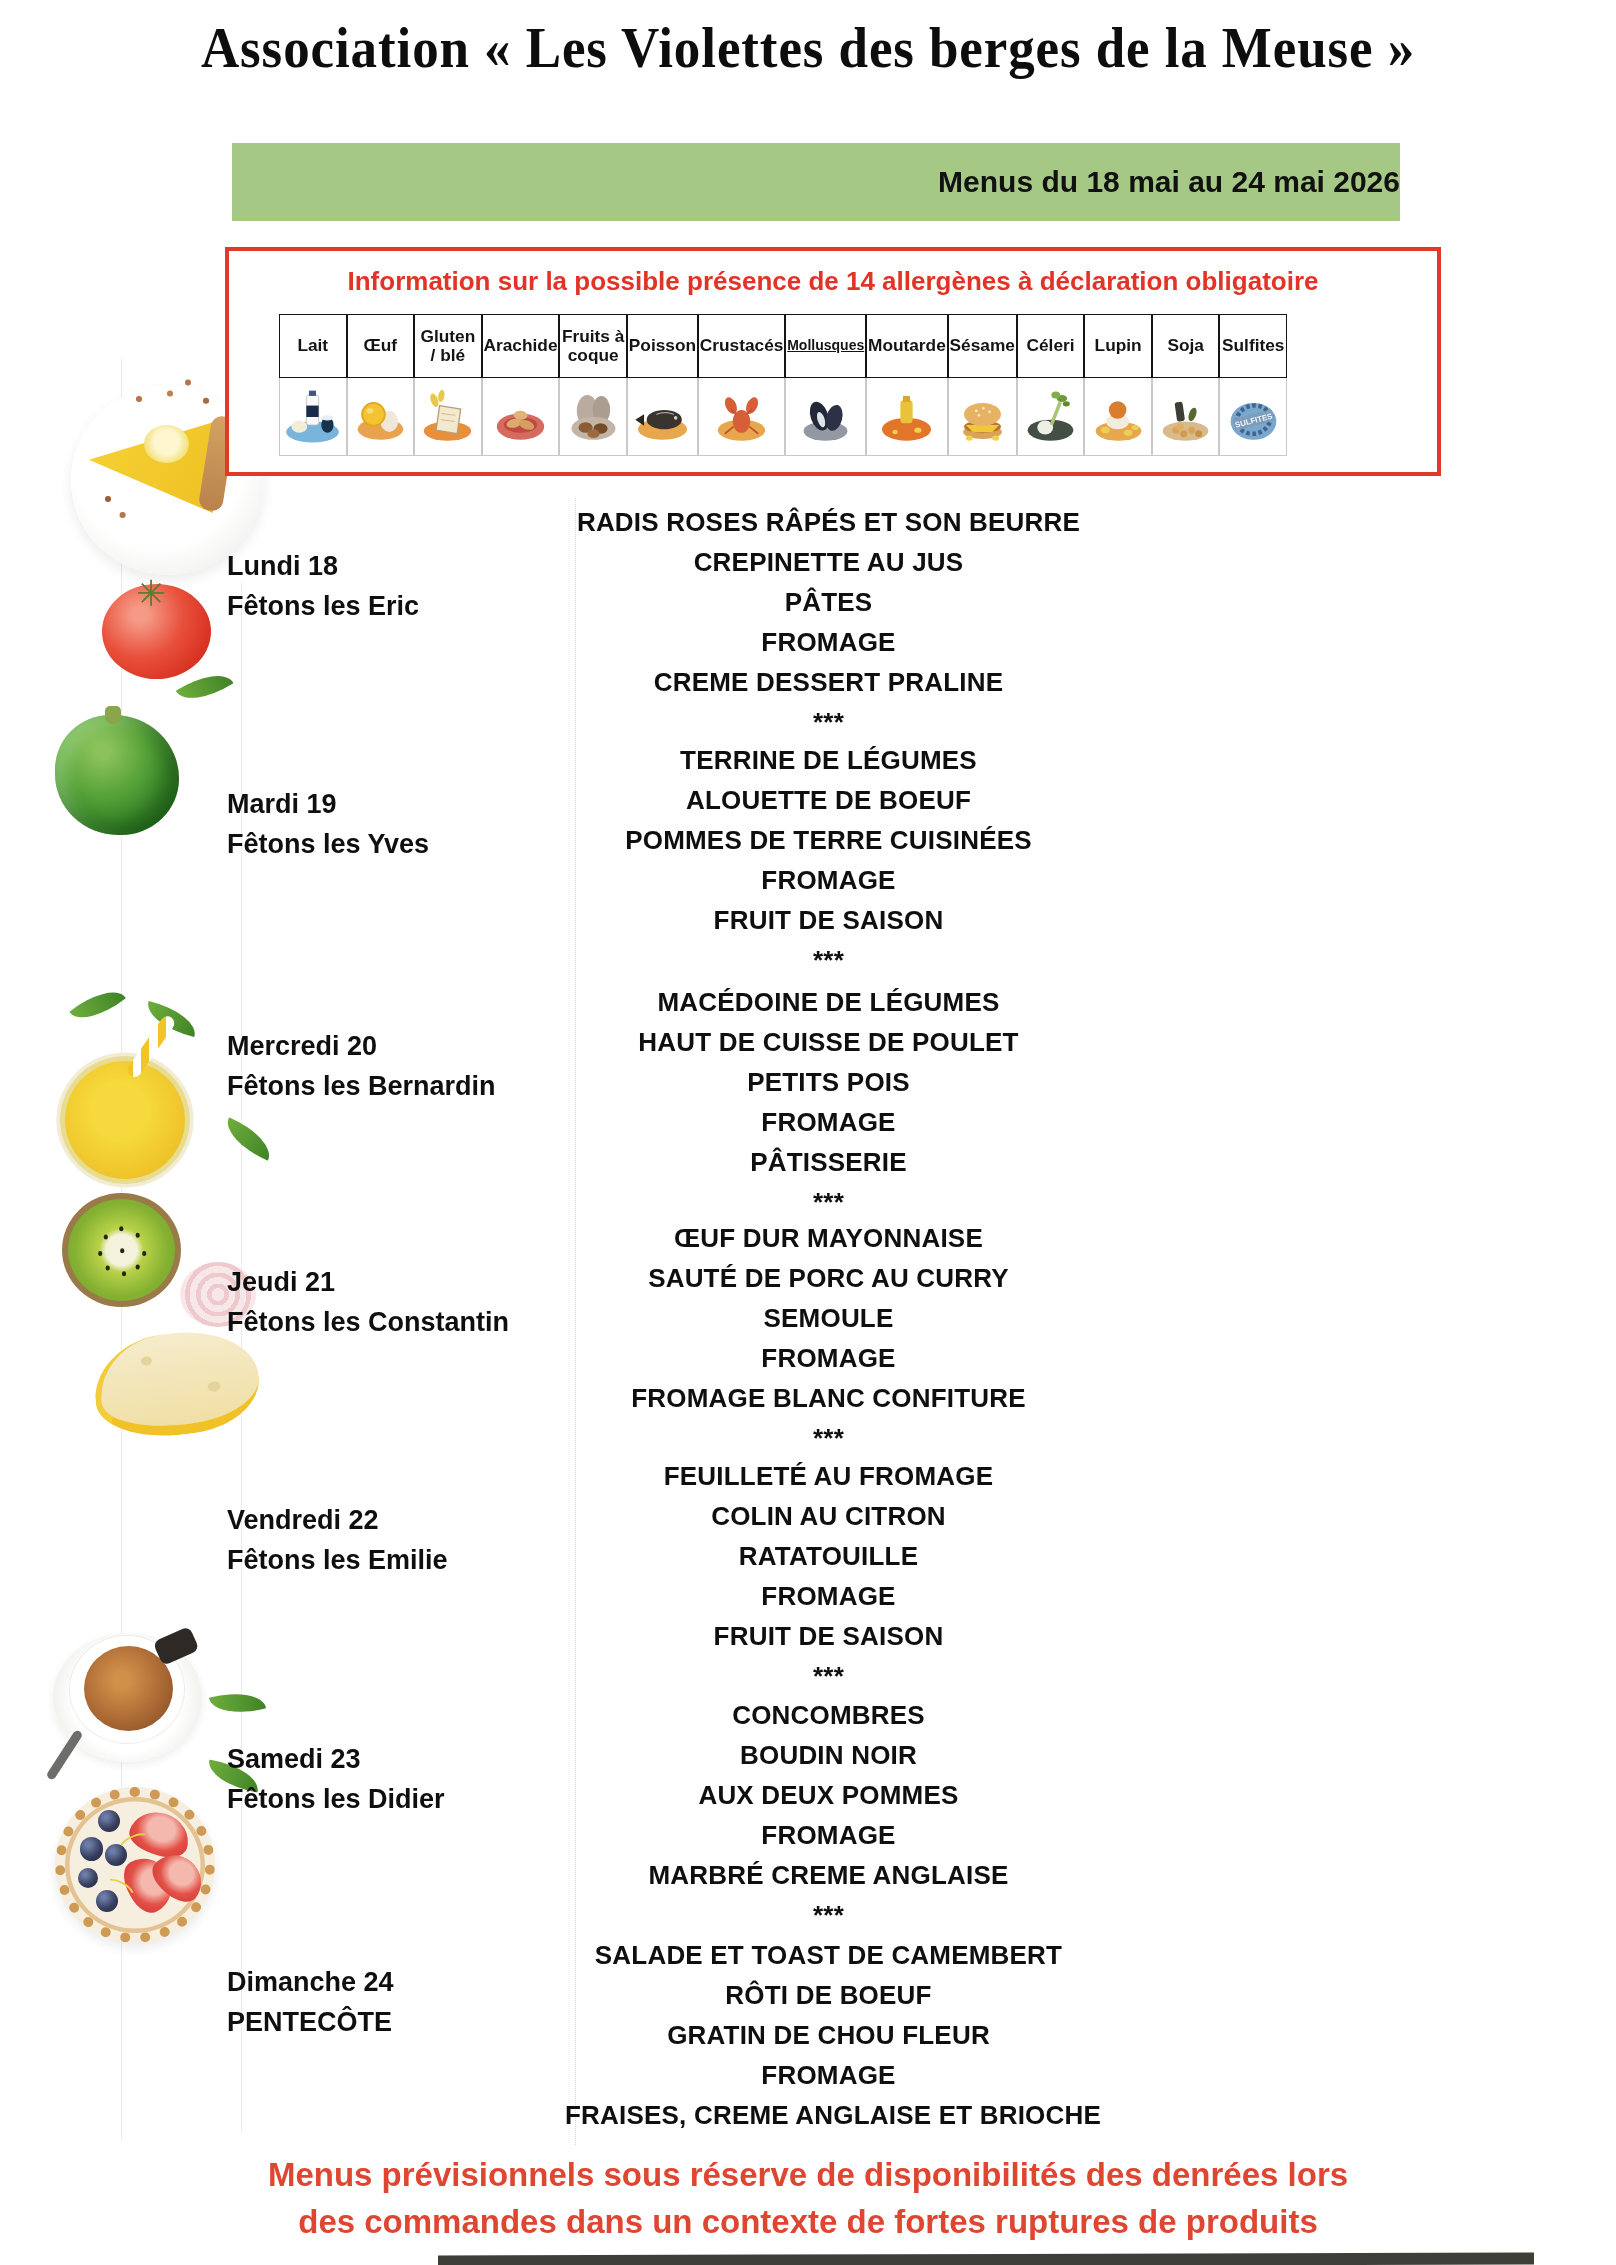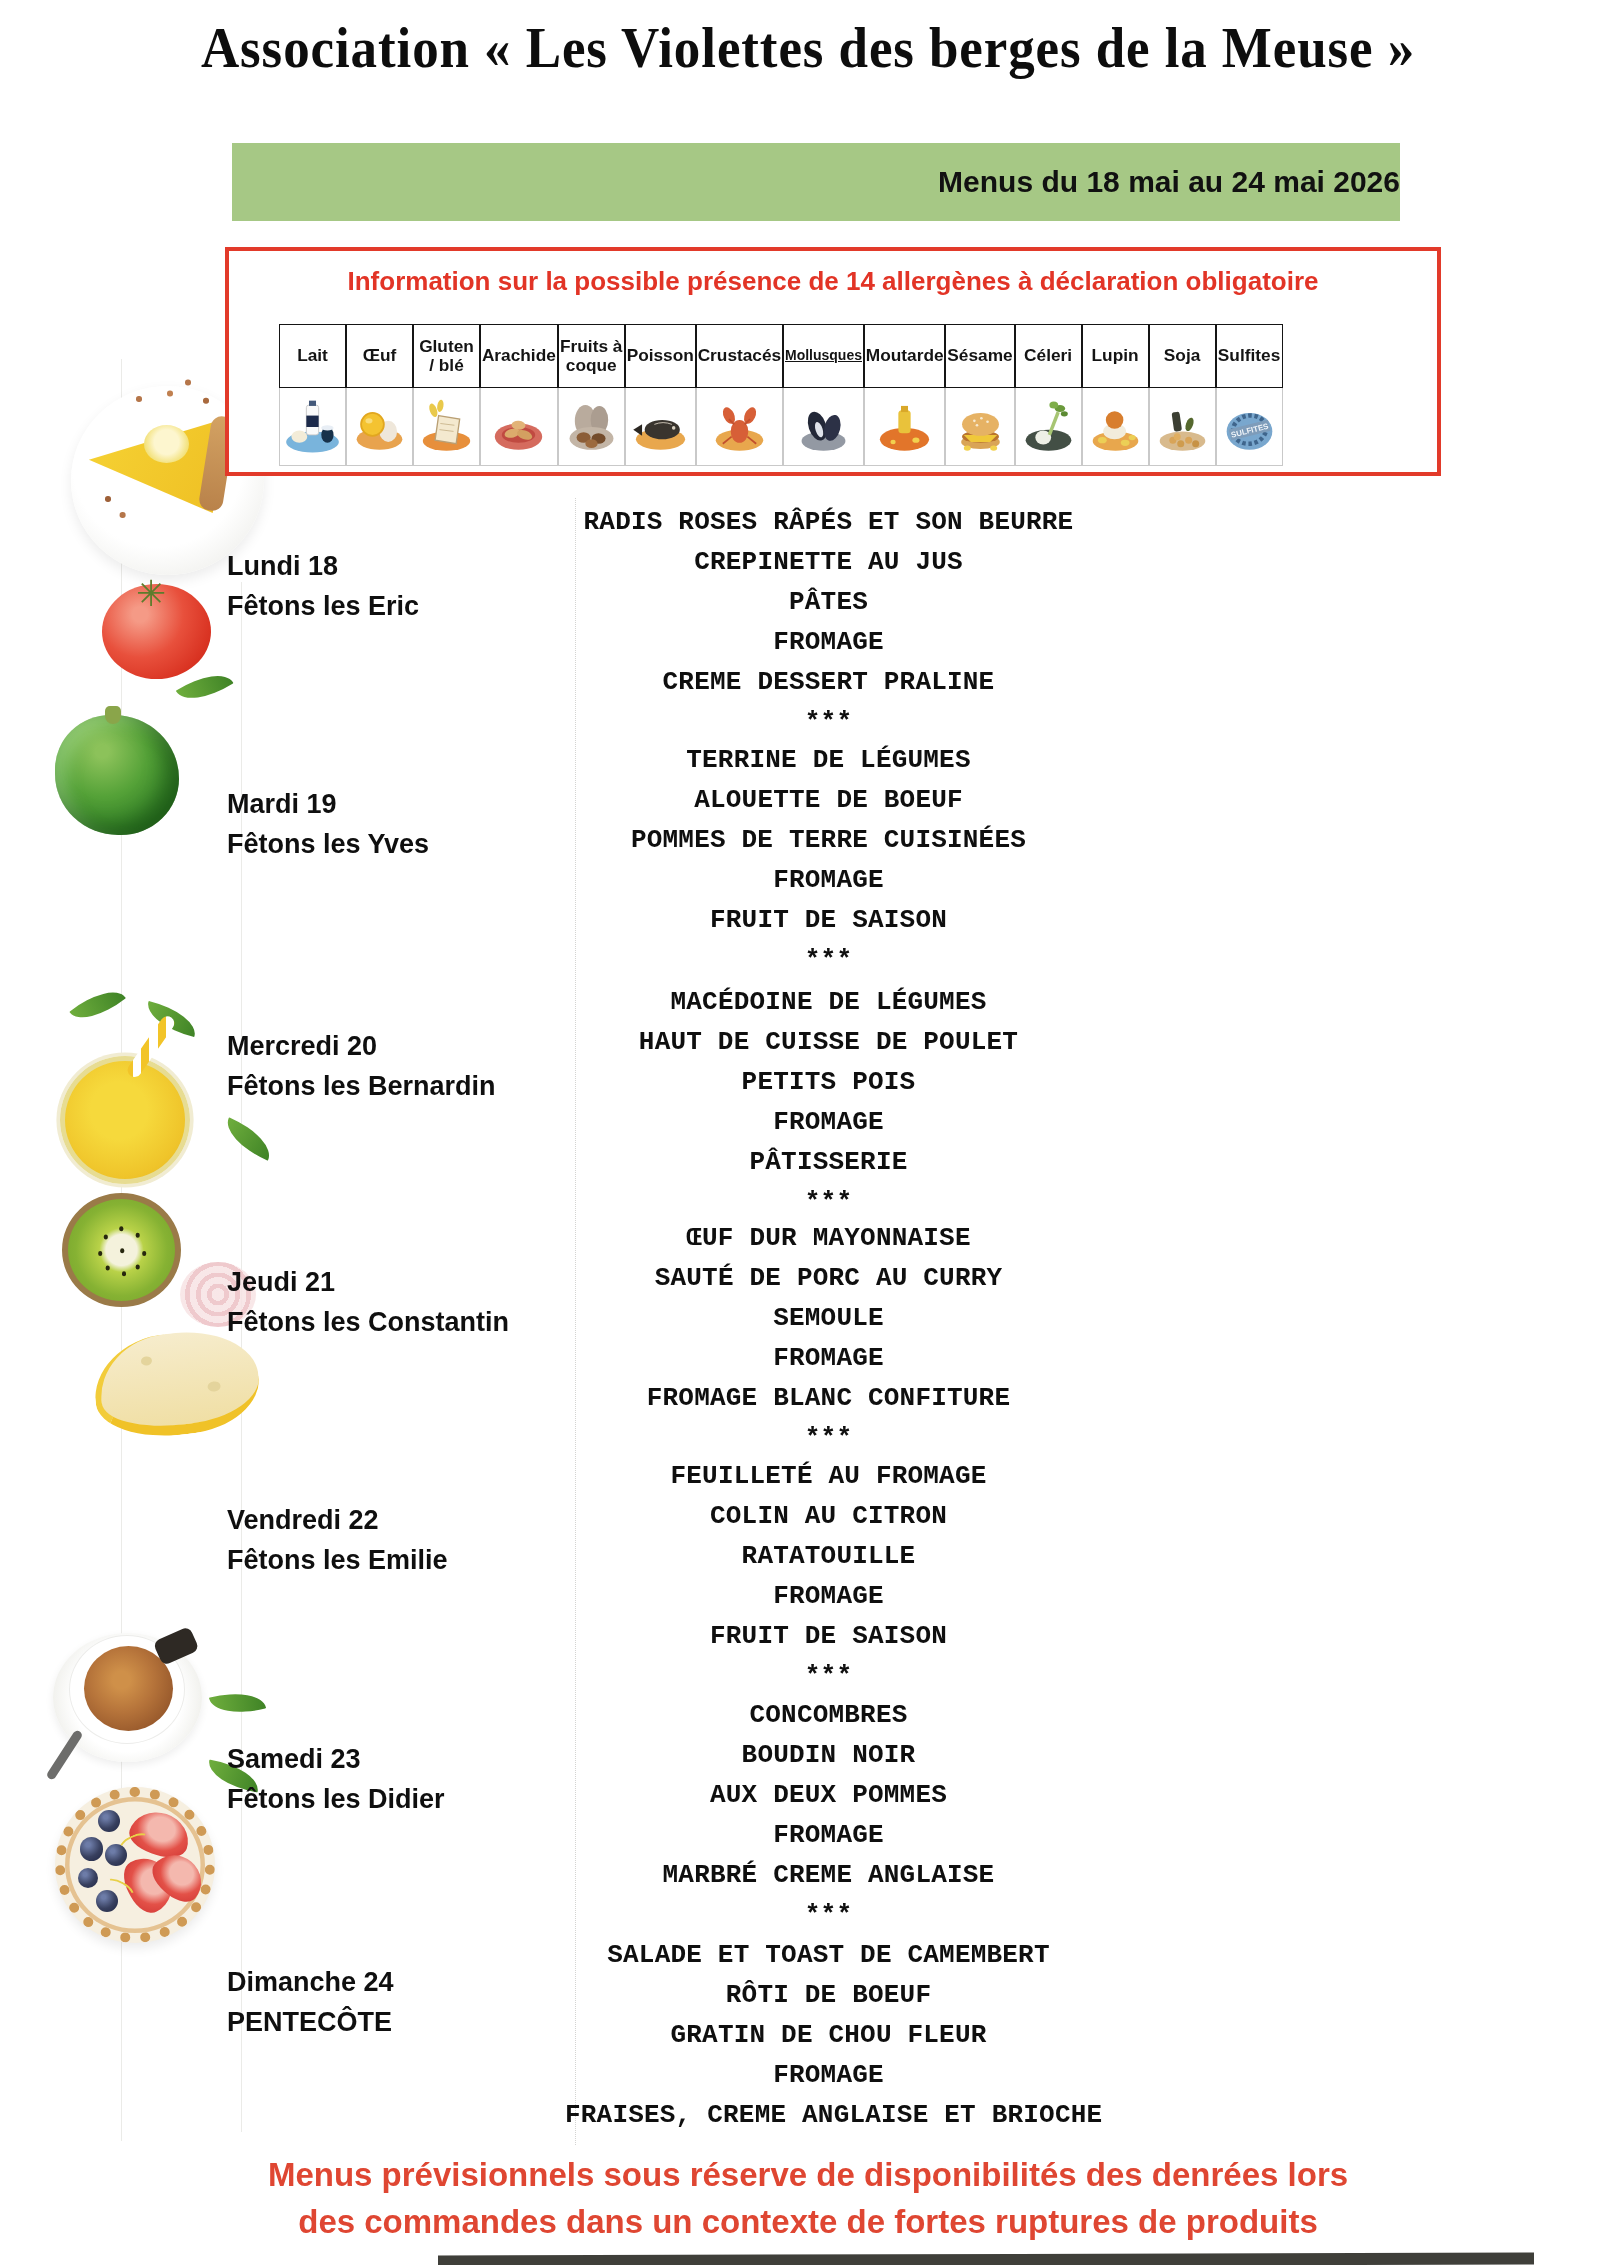--- a/index.html
+++ b/index.html
@@ -11,37 +11,37 @@
            font-family:"Liberation Serif", serif; font-weight:bold; font-size:53px;
            letter-spacing:0.9px; color:#0d0d0d; transform:scaleY(1.08); }
   .banner { position:absolute; left:232px; top:143px; width:1168px; height:78px;
             background:#a6c885; display:flex; align-items:center; justify-content:flex-end; }
   .banner span { font-size:30px; font-weight:bold; color:#111; }
 
   
   .allergen-box { position:absolute; left:225px; top:247px; width:1216px; height:229px;
                   border:4.5px solid #e23a2a; background:#fff; box-sizing:border-box; }
   .allergen-heading { margin-top:14.5px; text-align:center; font-size:26px; font-weight:bold; color:#e23426; }
-  .allergen-table { position:absolute; left:50px; top:73px; width:936px;
+  .allergen-table { position:absolute; left:50px; top:63px; width:1008px;
                     display:grid; grid-template-columns:repeat(14,1fr); }
   .ah { border:1.8px solid #151515; min-height:64px; display:flex; align-items:center; justify-content:center;
         text-align:center; font-size:17.3px; font-weight:bold; line-height:1.12; padding:1.8px 0.9px; box-sizing:border-box; }
   .ah:nth-child(8) { font-size:14px;text-decoration:underline; }
   .ac { border:0.9px solid #c9c9c9; border-top:none; height:78px; display:flex;
         align-items:center; justify-content:center; box-sizing:border-box; }
 
   
   .menu-separator { position:absolute; left:575px; top:498px; height:1647px; width:0;
                     border-left:1.8px dotted #d4d4d2; }
   .day-block { position:absolute; left:0; width:1616px; }
   .day-col { position:absolute; left:227px; width:373px; top:44px; }
   .day-name, .day-sub { text-align:left; font-size:27px; font-weight:bold; line-height:40px; color:#0f0f0f; }
   .menu-col { position:absolute; left:565px; width:527px; top:0; }
   .mi { text-align:center; font-size:26px; font-weight:bold; line-height:40px; height:40px;
-        letter-spacing:0.2px; color:#0f0f0f; white-space:nowrap;font-family:Liberation Mono, monospace; }
+        letter-spacing:0.2px; color:#0f0f0f; white-space:nowrap; }
 
   
   .footer { position:absolute; top:2151px; left:0; width:1616px; text-align:center; color:#df4632; }
   .footer div { font-size:33px; font-weight:bold; line-height:47px; }
   .bottom-bar { position:absolute; left:438px; top:2254px; width:1096px; height:11.8px;
                 background:#3f3f3a; transform:rotate(-.15deg); }
 
   
   .plank { position:absolute; width:0.9px; background:#ebebe8; }
   .plate { position:absolute; left:71px; top:386px; width:193px; height:189px; border-radius:50%;

